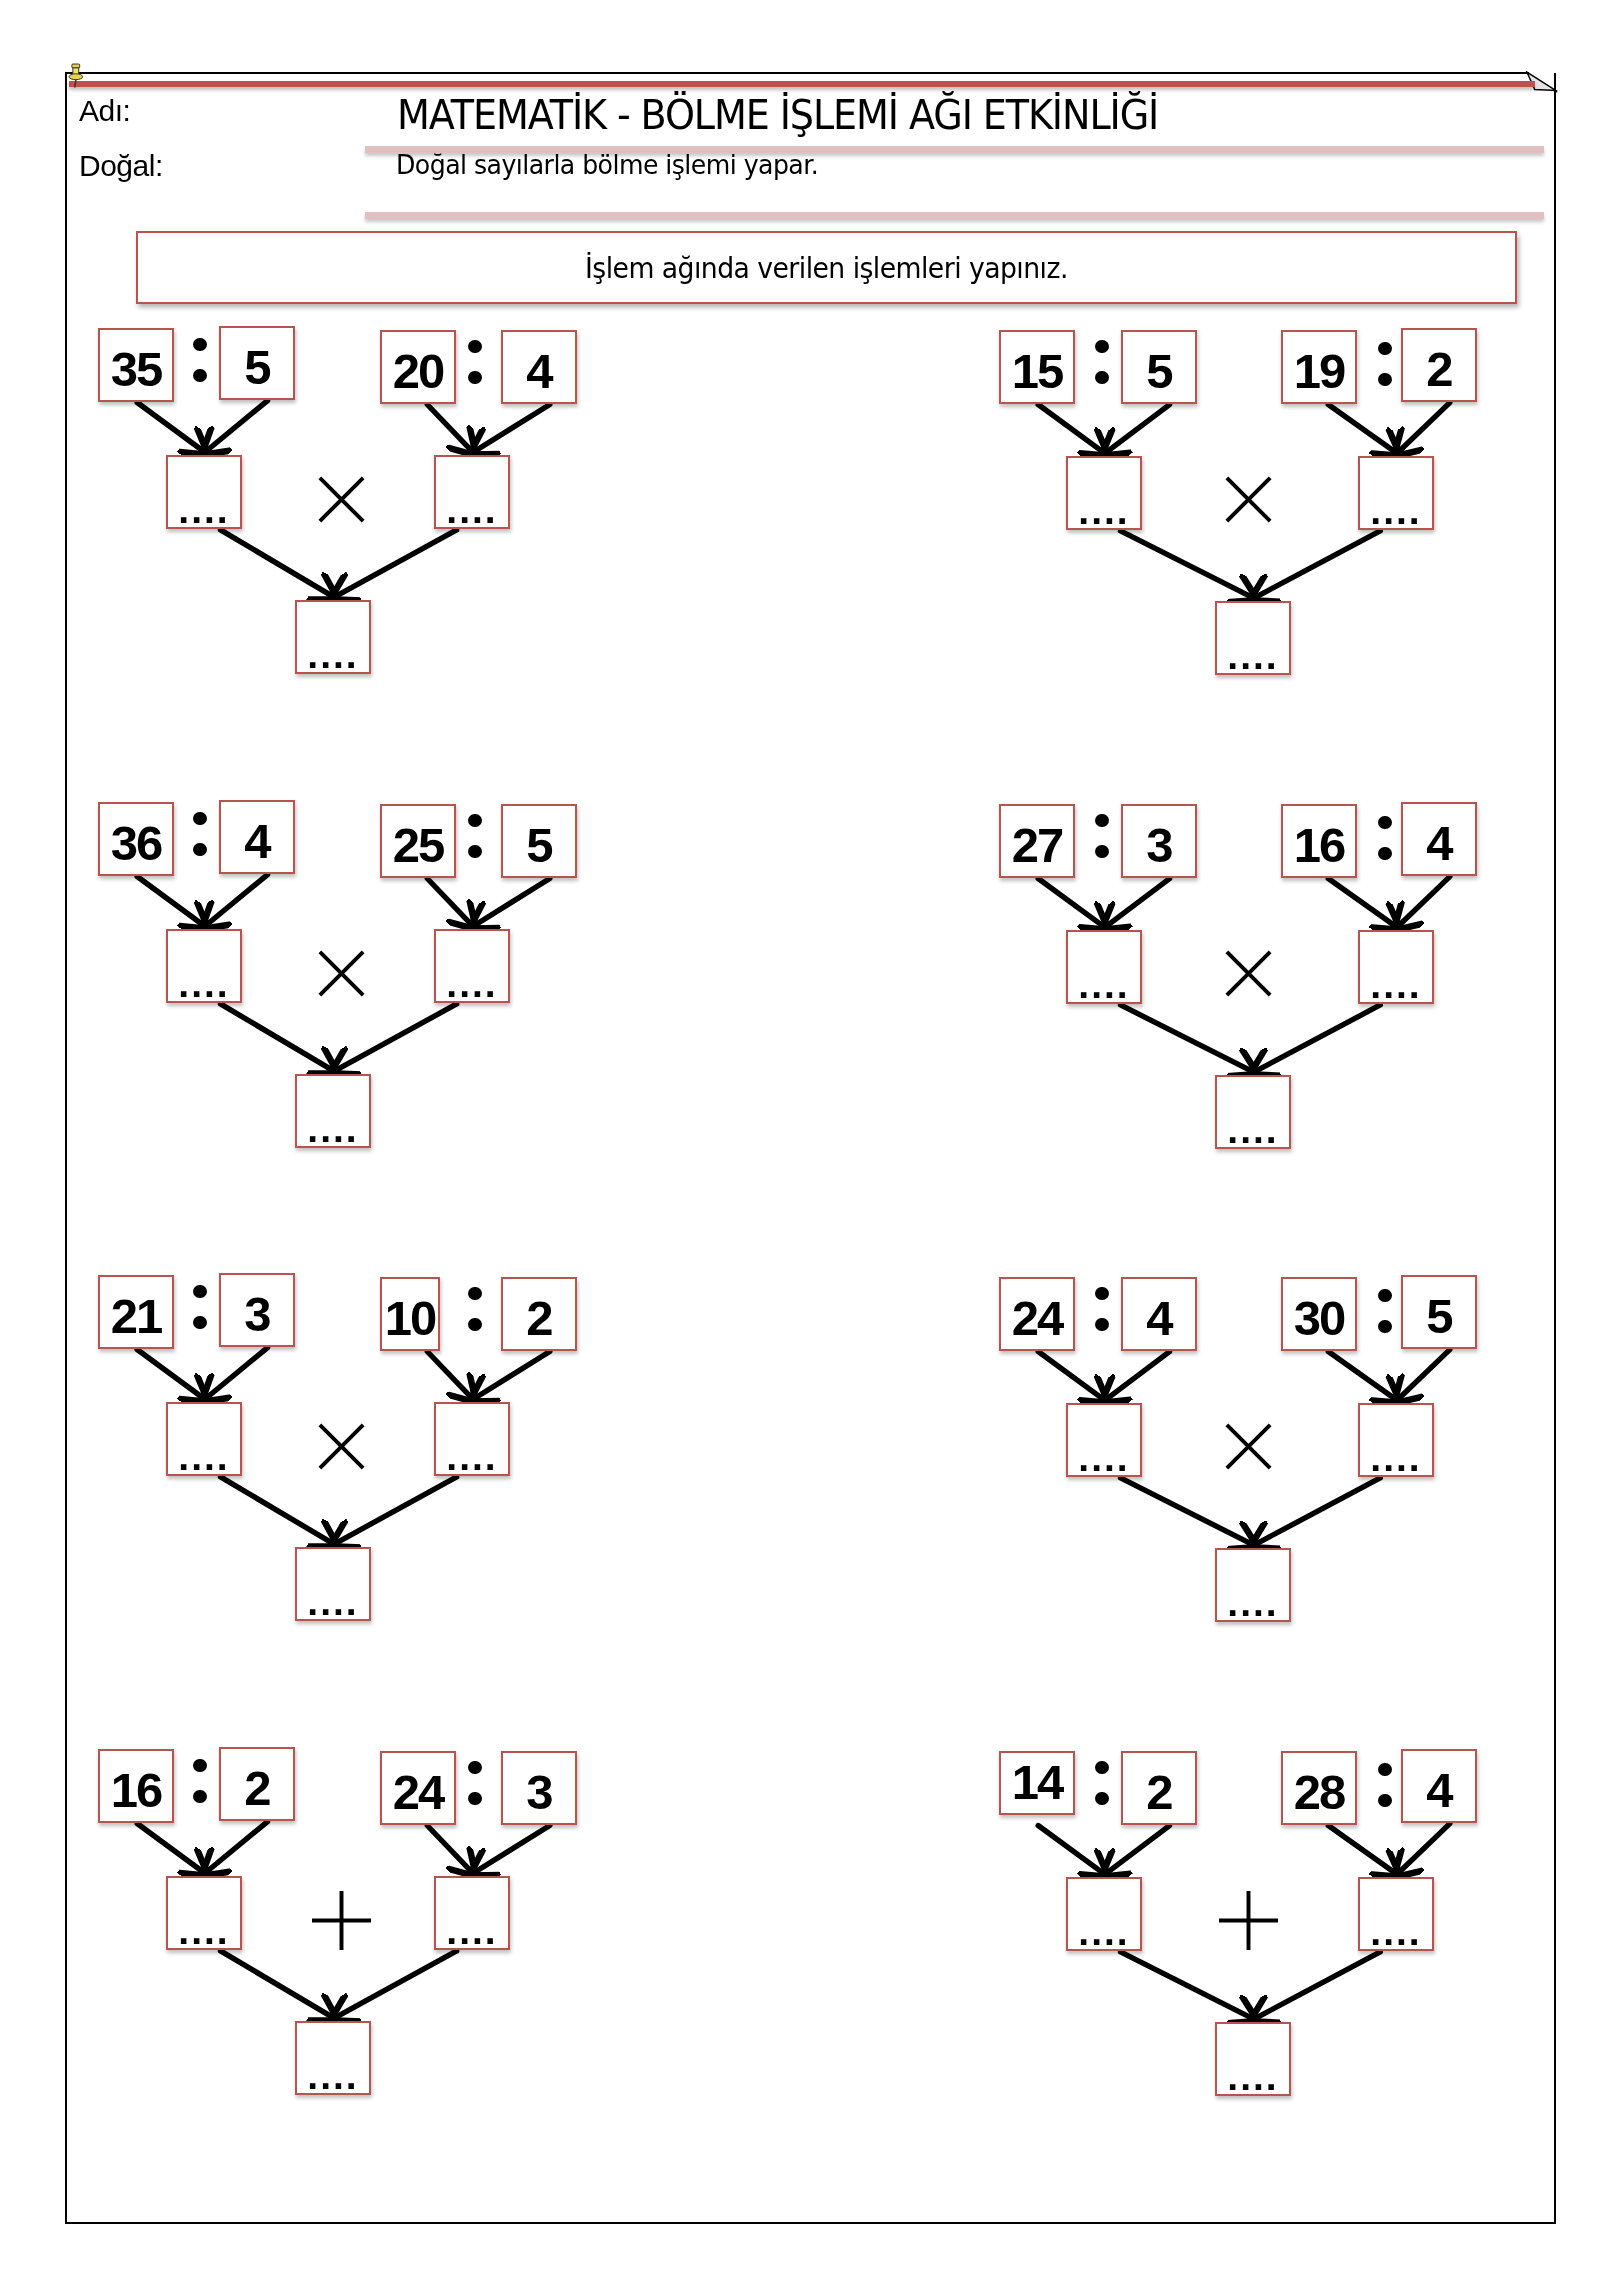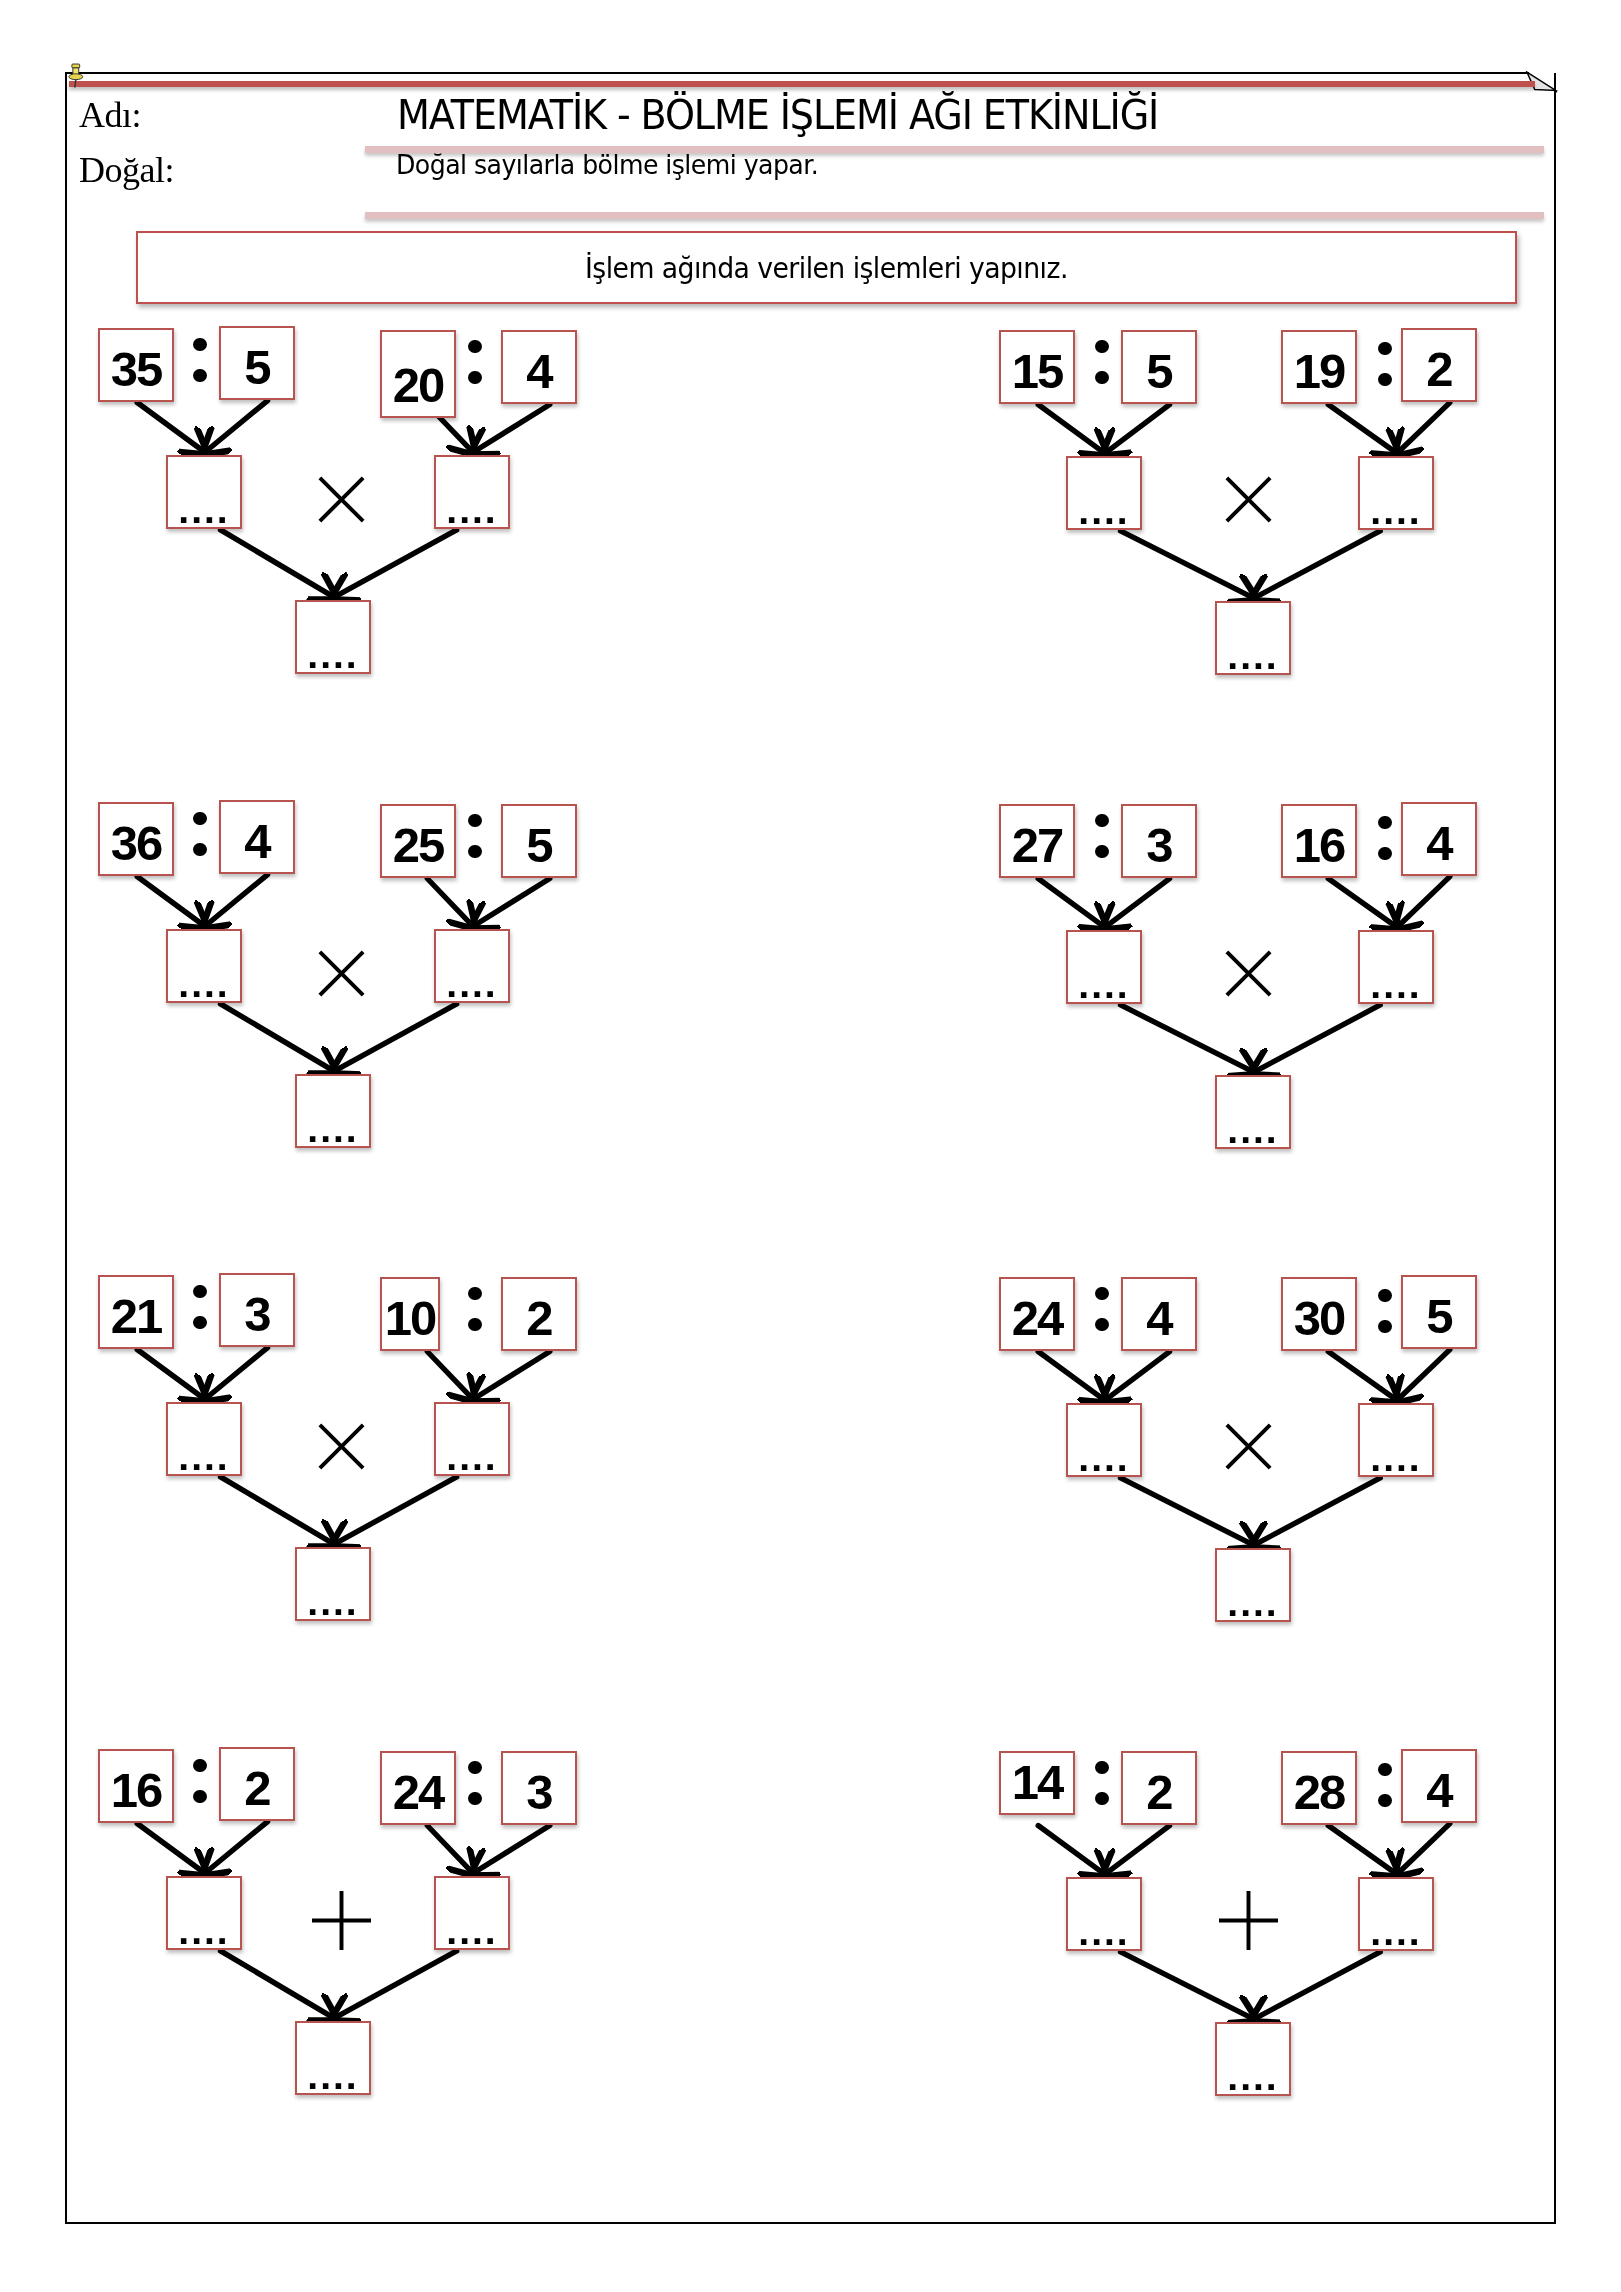--- a/index.html
+++ b/index.html
@@ -8,21 +8,21 @@
   .frame { position: absolute; left: 65px; top: 73px; width: 1491px; height: 2151px;
            border-left: 2px solid #000; border-bottom: 2.9px solid #000; border-right: 2px solid #000;
            box-sizing: border-box; }
   .frame-top { position: absolute; left: 65px; top: 72px; width: 1464px; height: 2px; background: #000; }
   .fold { position: absolute; left: 1525px; top: 71px; width: 33px; height: 21.6px; }
   .red-band { position: absolute; left: 69px; top: 81px; width: 1466px; height: 5.9px; background: #c0504d;
               box-shadow: 0 2.9px 3.9px rgba(0,0,0,0.25); }
   .pin { position: absolute; left: 67px; top: 63px; width: 17.6px; height: 25.5px; }
   .pink-line { position: absolute; left: 365px; width: 1179px; height: 6.9px; background: #e2bfc0;
                box-shadow: 0 2.9px 3.9px rgba(0,0,0,0.22); }
-  .label { position: absolute; font-family: Liberation Serif, serif; font-size: 36px; font-weight: 300;
+  .label { position: absolute; font-family: Liberation Sans, sans-serif; font-size: 30px; font-weight: 300;
            letter-spacing: -0.5px; }
   .title { position: absolute; left: 397px; top: 91px; font-size: 41px; letter-spacing: -1.2px;
            white-space: nowrap; font-family: "DejaVu Sans", sans-serif; transform: scaleX(0.93); transform-origin: left top; }
   .subtitle { position: absolute; left: 396px; top: 149px; font-size: 27.4px; letter-spacing: -0.6px;
               white-space: nowrap; transform: scaleX(0.92); transform-origin: left top; }
   .instr-box { position: absolute; left: 136px; top: 231px; width: 1381px; height: 73px; box-sizing: border-box;
                border: 2px solid #c0504d; background: #fff; box-shadow: 2px 3.9px 4.9px rgba(0,0,0,0.3);
                display: flex; align-items: center; justify-content: center; }
   .instr-text { font-size: 29px; letter-spacing: -0.6px; transform: scaleX(0.92); }
   .puzzle { position: absolute; width: 490px; height: 353px; text-decoration: underline; }
@@ -84,21 +84,21 @@
         <line x1="461" y1="80" x2="384" y2="128" stroke="#000" stroke-width="5.5" stroke-linecap="round" marker-end="url(#ah0)"></line>
         <line x1="125" y1="208" x2="240" y2="276" stroke="#000" stroke-width="5.5" stroke-linecap="round" marker-end="url(#ah0)"></line>
         <line x1="366" y1="208" x2="242" y2="276" stroke="#000" stroke-width="5.5" stroke-linecap="round" marker-end="url(#ah0)"></line>
       </svg>
       <div class="nbox" style="left: 0px; top: 2px; width: 76px; height: 74px;">
         <div class="num">35</div>
       </div>
       <div class="nbox" style="left: 121px; top: 0px; width: 76px; height: 74px;">
         <div class="num">5</div>
       </div>
-      <div class="nbox" style="left: 282px; top: 3.9px; width: 76px; height: 88px;">
+      <div class="nbox" style="left: 282px; top: 3.9px; width: 76px; height: 74px;">
         <div class="num">20</div>
       </div>
       <div class="nbox" style="left: 403px; top: 3.9px; width: 76px; height: 74px;">
         <div class="num">4</div>
       </div>
       <div class="nbox" style="left: 68px; top: 129px; width: 76px; height: 74px;">
         <div class="dots">....</div>
       </div>
       <div class="nbox" style="left: 336px; top: 129px; width: 76px; height: 74px;">
         <div class="dots">....</div>

